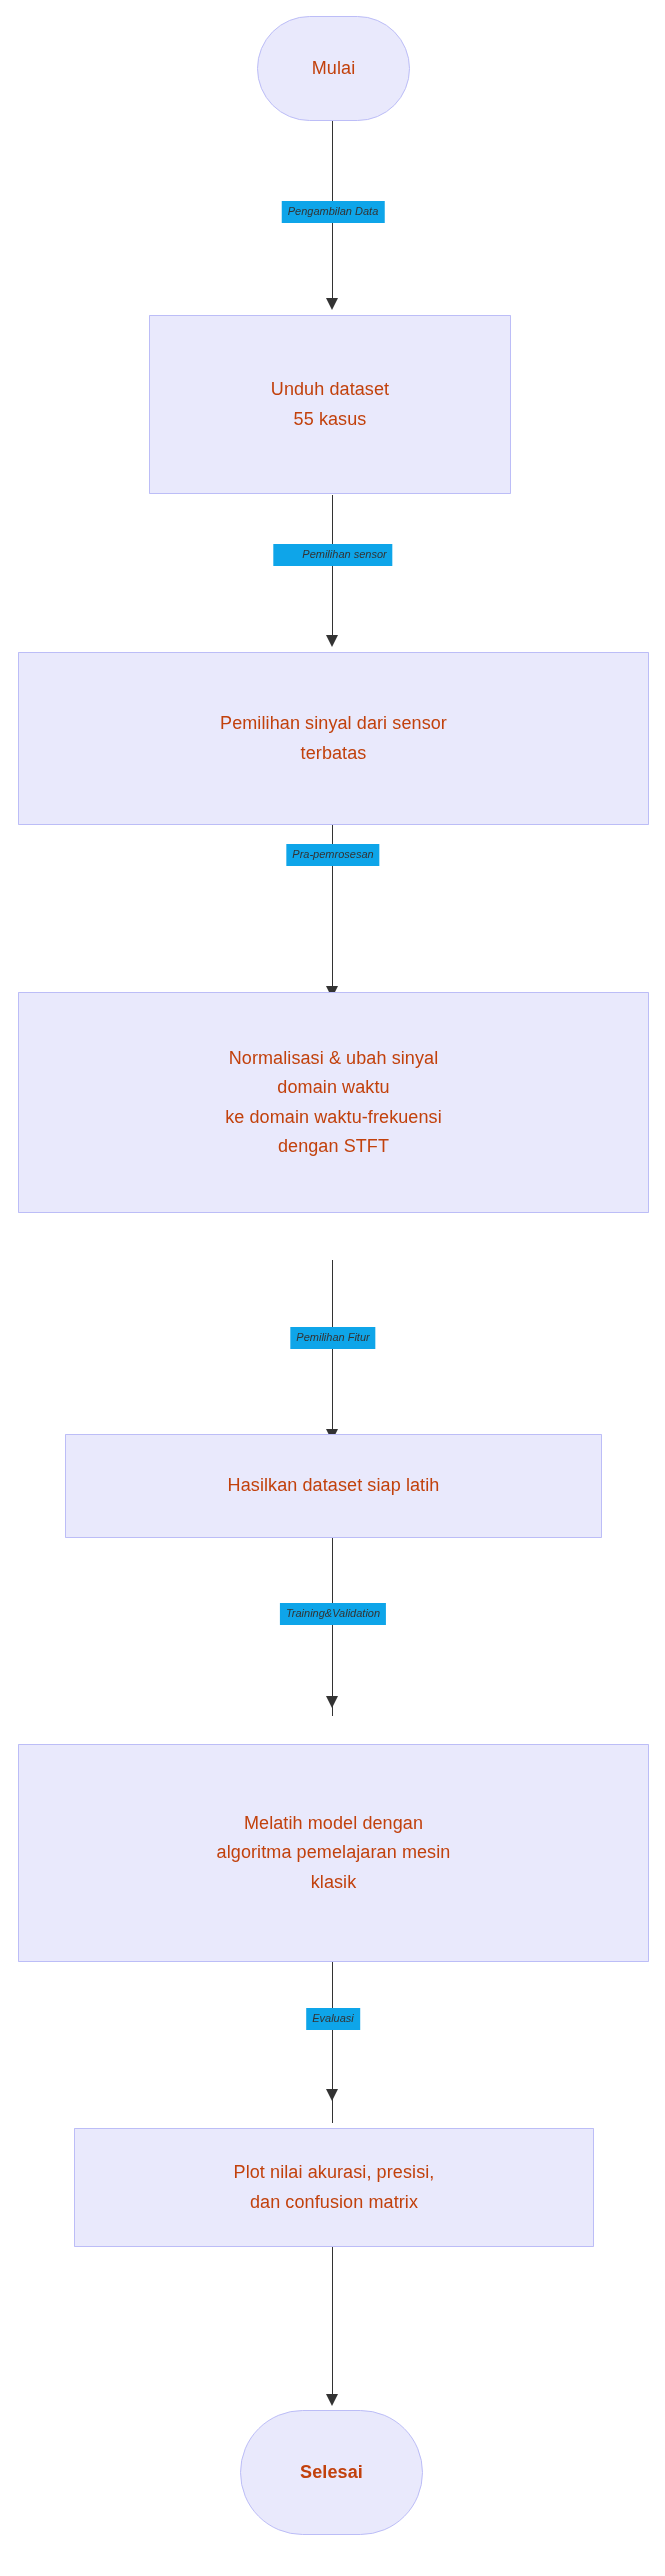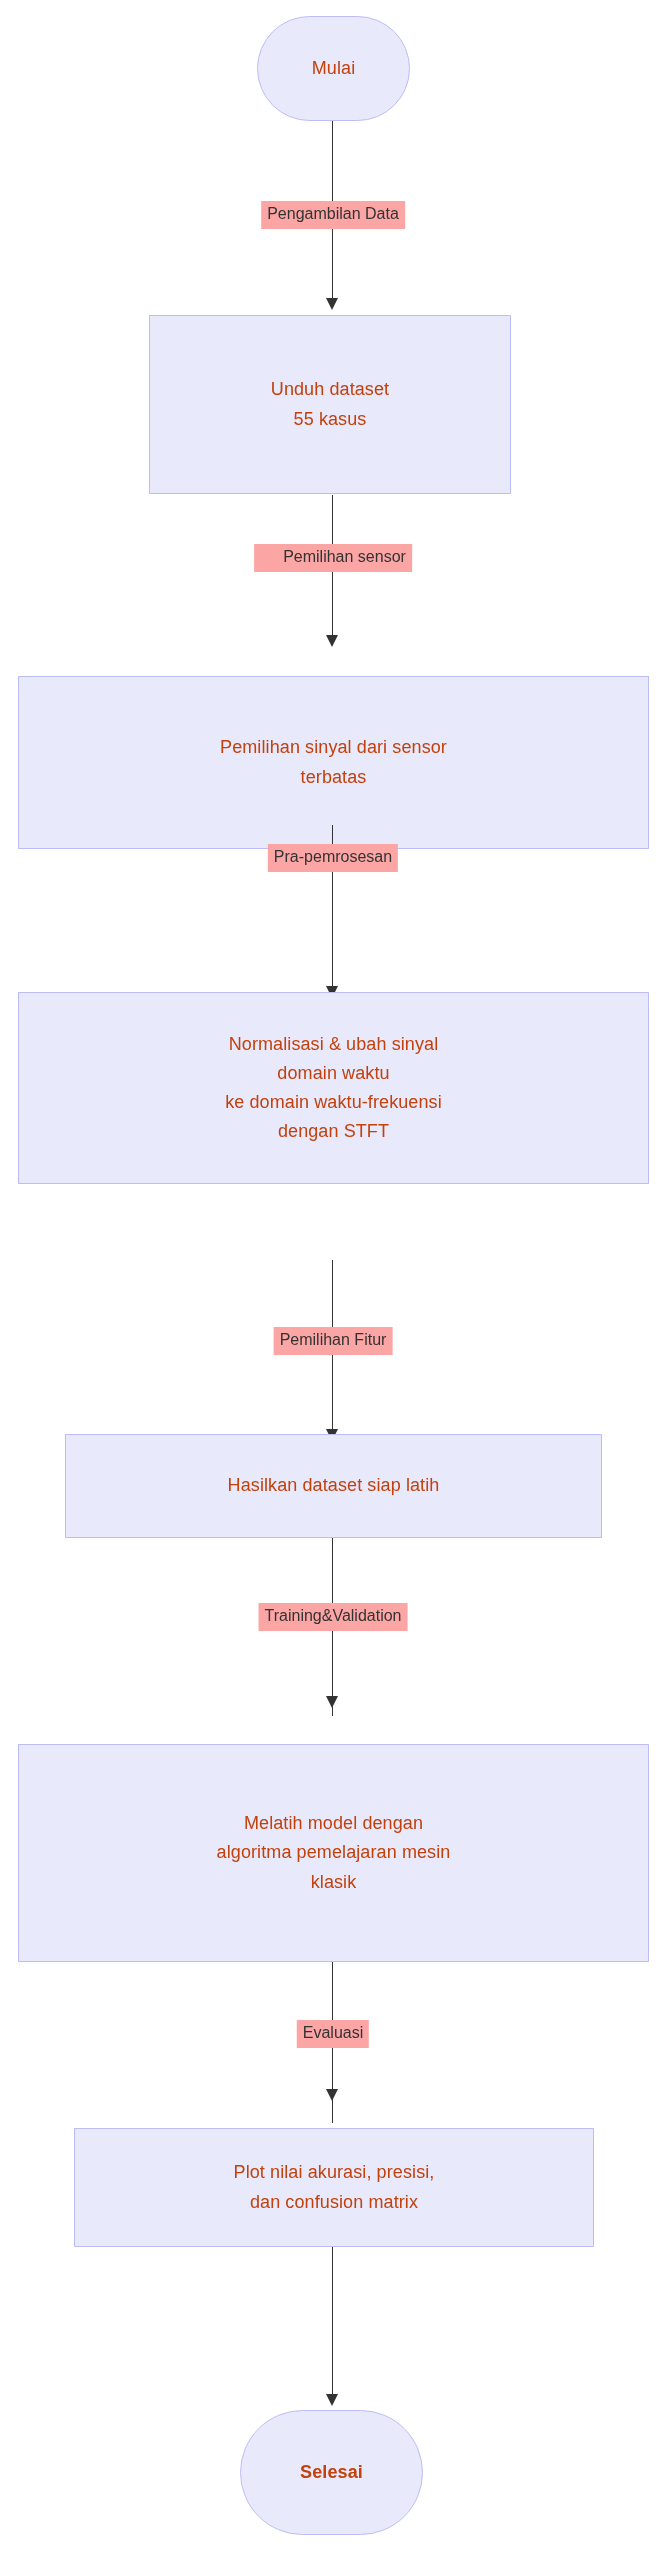--- a/index.html
+++ b/index.html
@@ -57,27 +57,28 @@
     position: absolute;
     left: -6px;
     width: 0;
     height: 0;
     border-left: 6.7px solid transparent;
     border-right: 6.7px solid transparent;
     border-top: 12px solid #333333;
   }
   .edge-label {
     position: absolute;
-    background: #fca5a5;
+    background: #0ea5e9;
     color: #333333;
-    font-size: 16px;
+    font-size: 11px;
     line-height: 1.3;
     padding: 3.4px 6px 4px 6px;
     white-space: nowrap;
     transform: translateX(-50%);
+    font-style: italic;
   }
 </style>
 </head>
 <body>
 
 <div id="flowchart">
 
   <div class="node terminal" style="left:257px; top:16px; width:153px; height:105px;">
     <span class="node-label">Mulai</span>
   </div>
@@ -92,32 +93,32 @@
     <span class="node-label">Unduh dataset
 55 kasus</span>
   </div>
 
   <div class="edge">
     <div class="edge-line" style="left:332px; top:495px; height:146px;"></div>
     <div class="edge-head" style="left:326px; top:635px;"></div>
     <div class="edge-label" style="left:333px; top:544px;padding-left:29px;">Pemilihan sensor</div>
   </div>
 
-  <div class="node process" style="left:18px; top:652px; width:631px; height:173px;margin-top:24px;">
+  <div class="node process" style="left:18px; top:652px; width:631px; height:173px;">
     <span class="node-label">Pemilihan sinyal dari sensor
 terbatas</span>
   </div>
 
   <div class="edge">
     <div class="edge-line" style="left:332px; top:825px; height:166px;"></div>
     <div class="edge-head" style="left:326px; top:986px;"></div>
     <div class="edge-label" style="left:333px; top:844px;">Pra-pemrosesan</div>
   </div>
 
-  <div class="node process" style="left:18px; top:992px; width:631px; height:192px;">
+  <div class="node process" style="left:18px; top:992px; width:631px; height:221px;">
     <span class="node-label">Normalisasi &amp; ubah sinyal
 domain waktu
 ke domain waktu-frekuensi
 dengan STFT</span>
   </div>
 
   <div class="edge">
     <div class="edge-line" style="left:332px; top:1260px; height:174px;"></div>
     <div class="edge-head" style="left:326px; top:1429px;"></div>
     <div class="edge-label" style="left:333px; top:1327px;">Pemilihan Fitur</div>
@@ -135,21 +136,21 @@
 
   <div class="node process" style="left:18px; top:1744px; width:631px; height:218px;">
     <span class="node-label">Melatih model dengan
 algoritma pemelajaran mesin
 klasik</span>
   </div>
 
   <div class="edge">
     <div class="edge-line" style="left:332px; top:1962px; height:161px;"></div>
     <div class="edge-head" style="left:326px; top:2089px;"></div>
-    <div class="edge-label" style="left:333px; top:2008px;margin-top:12px;">Evaluasi</div>
+    <div class="edge-label" style="left:333px; top:2008px;">Evaluasi</div>
   </div>
 
   <div class="node process" style="left:74px; top:2128px; width:520px; height:119px;">
     <span class="node-label">Plot nilai akurasi, presisi,
 dan confusion matrix</span>
   </div>
 
   <div class="edge">
     <div class="edge-line" style="left:332px; top:2247px; height:153px;"></div>
     <div class="edge-head" style="left:326px; top:2394px;"></div>

